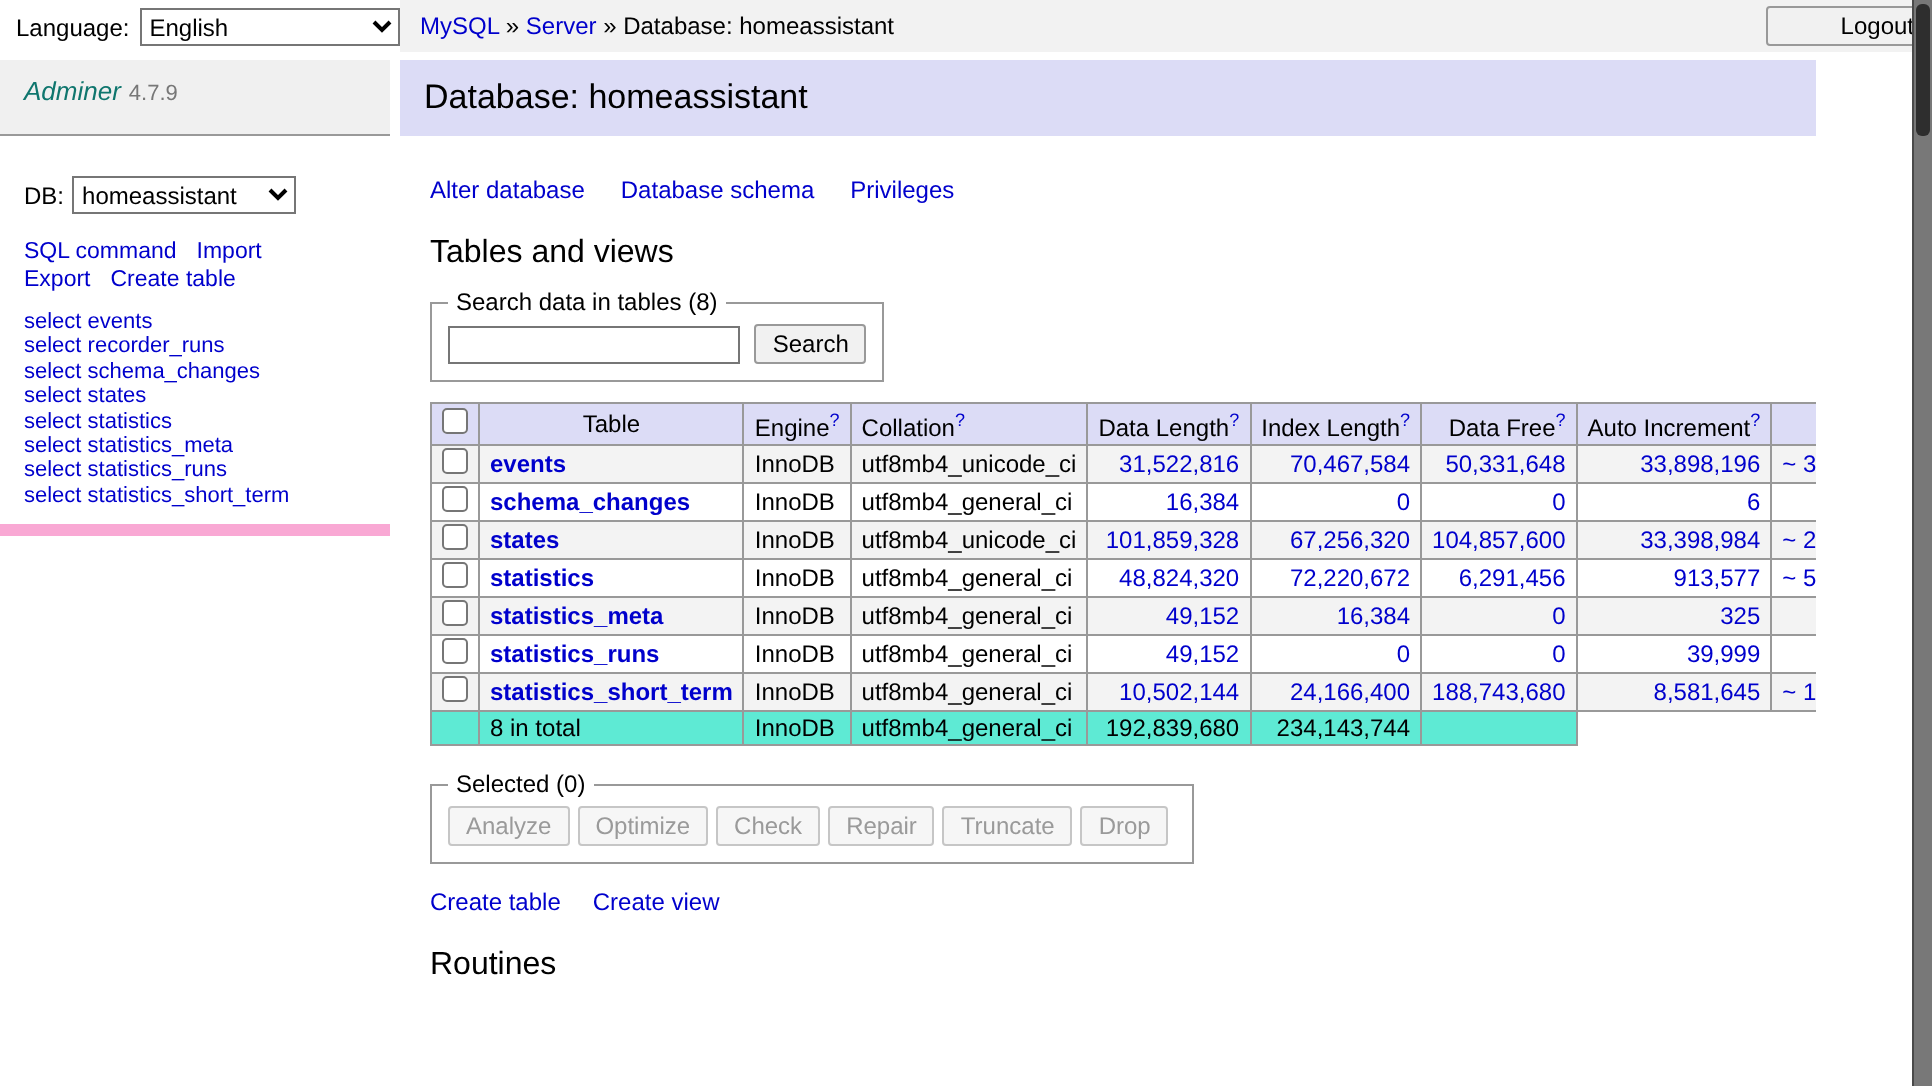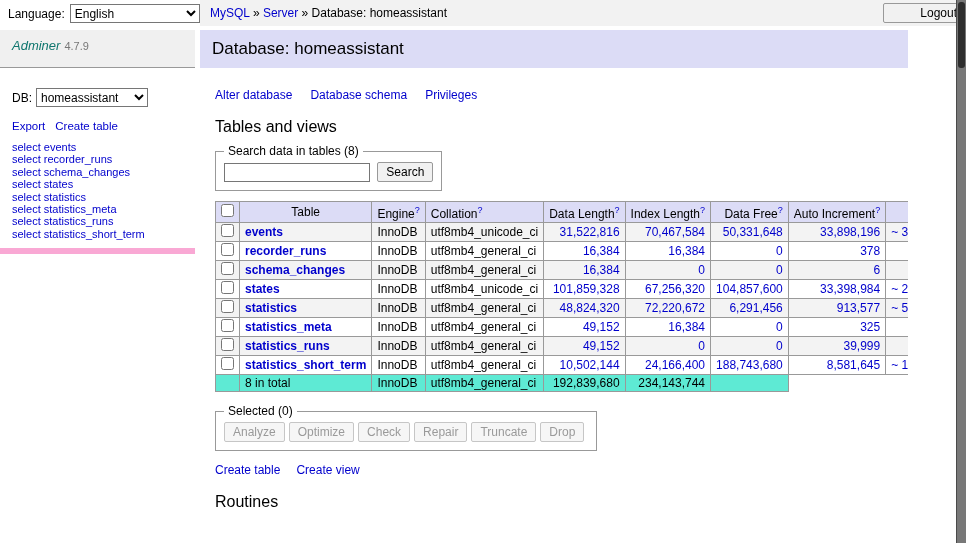--- a/index.html
+++ b/index.html
@@ -127,20 +127,21 @@
 </div>
 
 <div id="sidebar">
   <div id="logo">
     <span class="appname">Adminer</span><span class="appver">4.7.9</span>
   </div>
   <div class="dbrow">
     <span>DB:</span><select id="db-select"><option>homeassistant</option></select>
   </div>
   <div id="side-commands">
+      <div><a>SQL command</a><a>Import</a></div>
       <div><a>Export</a><a>Create table</a></div>
     </div>
   <div id="side-tables">
       <a>select events</a>
       <a>select recorder_runs</a>
       <a>select schema_changes</a>
       <a>select states</a>
       <a>select statistics</a>
       <a>select statistics_meta</a>
       <a>select statistics_runs</a>
@@ -180,31 +181,20 @@
           <td class="c-engine">InnoDB</td>
           <td class="c-coll">utf8mb4_unicode_ci</td>
           <td class="c-num"><a>31,522,816</a></td>
           <td class="c-num"><a>70,467,584</a></td>
           <td class="c-num"><a>50,331,648</a></td>
           <td class="c-num"><a>33,898,196</a></td>
           <td class="c-rows"><a>~ 312,180</a></td>
         </tr>
         <tr>
           <td class="c-cb"><input type="checkbox" style=""></td>
-          <th class="c-name"><a class="tname">recorder_runs</a></th>
-          <td class="c-engine">InnoDB</td>
-          <td class="c-coll">utf8mb4_general_ci</td>
-          <td class="c-num"><a>16,384</a></td>
-          <td class="c-num"><a>16,384</a></td>
-          <td class="c-num"><a>0</a></td>
-          <td class="c-num"><a>378</a></td>
-          <td class="c-rows"></td>
-        </tr>
-        <tr>
-          <td class="c-cb"><input type="checkbox" style=""></td>
           <th class="c-name"><a class="tname">schema_changes</a></th>
           <td class="c-engine">InnoDB</td>
           <td class="c-coll">utf8mb4_general_ci</td>
           <td class="c-num"><a>16,384</a></td>
           <td class="c-num"><a>0</a></td>
           <td class="c-num"><a>0</a></td>
           <td class="c-num"><a>6</a></td>
           <td class="c-rows"></td>
         </tr>
         <tr>

